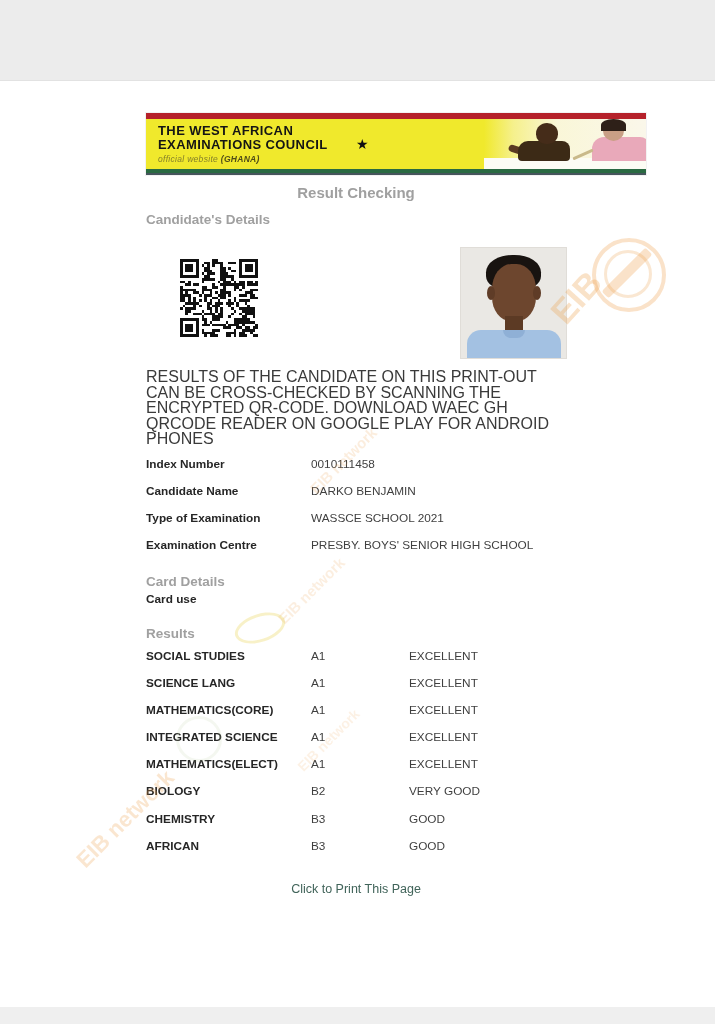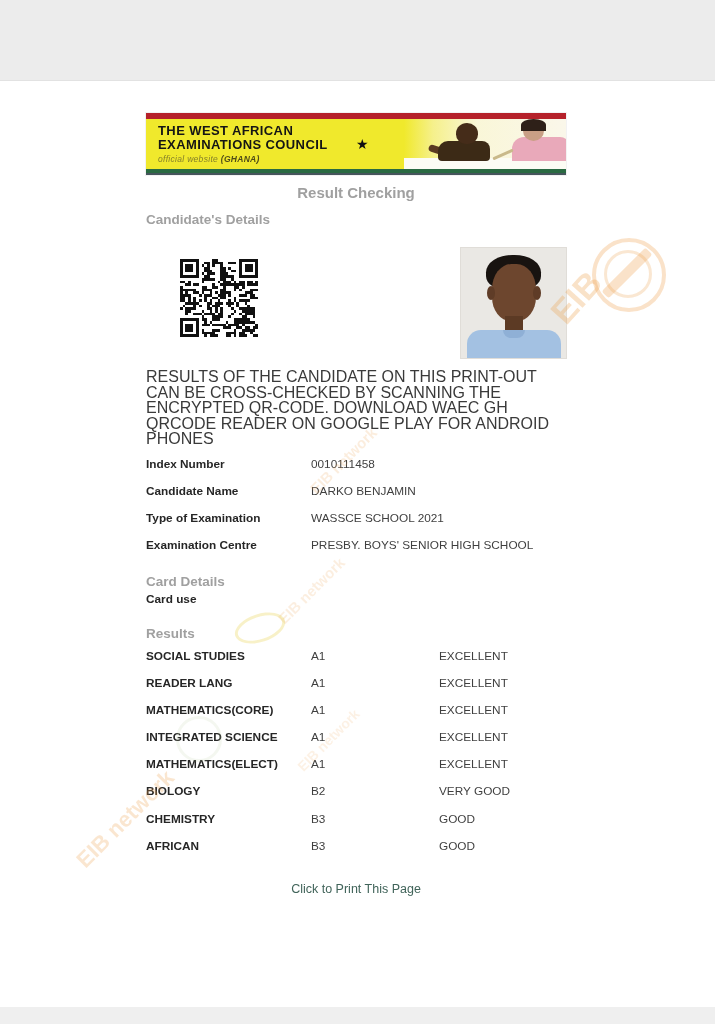--- a/index.html
+++ b/index.html
@@ -3,21 +3,21 @@
 <meta charset="utf-8">
 <style>
   html,body{margin:0;padding:0;background:#fff;}
   .canvas{position:relative;width:715px;height:1024px;background:#ffffff;overflow:hidden;
           font-family:"Liberation Sans","DejaVu Sans",sans-serif;color:#3d3d3d;}
   .top-band{position:absolute;left:0;top:0;width:715px;height:80px;background:#ececec;border-bottom:1px solid #e2e2e2;}
   .bottom-band{position:absolute;left:0;bottom:0;width:715px;height:17px;background:#efefef;}
   .content{position:absolute;left:146px;top:0;width:420px;}
 
   
-  .banner{margin-top:113px;width:420px;height:62px;position:relative;box-shadow:0 0 0 1px rgba(0,0,0,0.05);}
+  .banner{margin-top:113px;width:500px;height:62px;position:relative;box-shadow:0 0 0 1px rgba(0,0,0,0.05);}
   .stripe-red{height:6px;background:var(--flag-red,#b5212a);}
   .banner-body{position:relative;height:50px;background:var(--flag-yellow,#f0e92c);overflow:hidden;}
   .stripe-green{height:4px;background:var(--flag-green,#2a6a42);}
   .stripe-base{height:2px;background:#46555c;}
   .banner-text{position:absolute;left:12px;top:5px;z-index:3;}
   .b1,.b2{font-weight:bold;font-size:13px;line-height:14px;color:#151515;letter-spacing:0.4px;}
   .b3{font-size:8.5px;font-style:italic;color:#84802a;margin-top:2px;letter-spacing:0.3px;}
   .b3 .gh{font-weight:bold;color:#4f4d18;}
   .banner-star{position:absolute;left:210px;top:17px;z-index:3;font-size:14px;color:#111;}
   .banner-photo{position:absolute;right:0;top:0;width:162px;height:50px;z-index:2;
@@ -59,21 +59,21 @@
   .field-row{display:flex;height:27px;align-items:flex-start;font-size:11.8px;}
   .field-label{width:165px;font-weight:bold;color:#262626;}
   .field-value{flex:1;color:#3f3f3f;}
   .card-row{margin-top:3px;}
 
   
   .results{margin-top:8px;}
   .result-row{display:flex;height:27.2px;align-items:flex-start;font-size:11.8px;}
   .r-subject{width:165px;font-weight:bold;color:#262626;}
   .r-grade{width:98px;color:#3f3f3f;}
-  .r-remark{flex:1;color:#3f3f3f;margin-left:30px;}
+  .r-remark{flex:1;color:#3f3f3f;}
 
   .print-link{margin-top:16px;text-align:center;font-size:12.5px;color:var(--link-green,#41645a);cursor:pointer;}
 
   
   .wm{position:absolute;color:var(--wm-orange,#eda04c);font-weight:bold;pointer-events:none;white-space:nowrap;z-index:5;}
   .wm-ring{position:absolute;border:4px solid var(--wm-orange,#eda04c);border-radius:50%;pointer-events:none;z-index:5;}
   .wm-bar{position:absolute;background:var(--wm-orange,#eda04c);pointer-events:none;border-radius:3px;z-index:5;}
   .wm-oval{position:absolute;border:3px solid #e8d24a;border-radius:50%;pointer-events:none;z-index:5;}
 </style>
 </head>
@@ -579,21 +579,21 @@
     </div>
 
     <div class="section-heading h-results">Results</div>
     <div class="results">
       <div class="result-row">
         <div class="r-subject">SOCIAL STUDIES</div>
         <div class="r-grade">A1</div>
         <div class="r-remark">EXCELLENT</div>
       </div>
       <div class="result-row">
-        <div class="r-subject">READER LANG</div>
+        <div class="r-subject">SCIENCE LANG</div>
         <div class="r-grade">A1</div>
         <div class="r-remark">EXCELLENT</div>
       </div>
       <div class="result-row">
         <div class="r-subject">MATHEMATICS(CORE)</div>
         <div class="r-grade">A1</div>
         <div class="r-remark">EXCELLENT</div>
       </div>
       <div class="result-row">
         <div class="r-subject">INTEGRATED SCIENCE</div>

